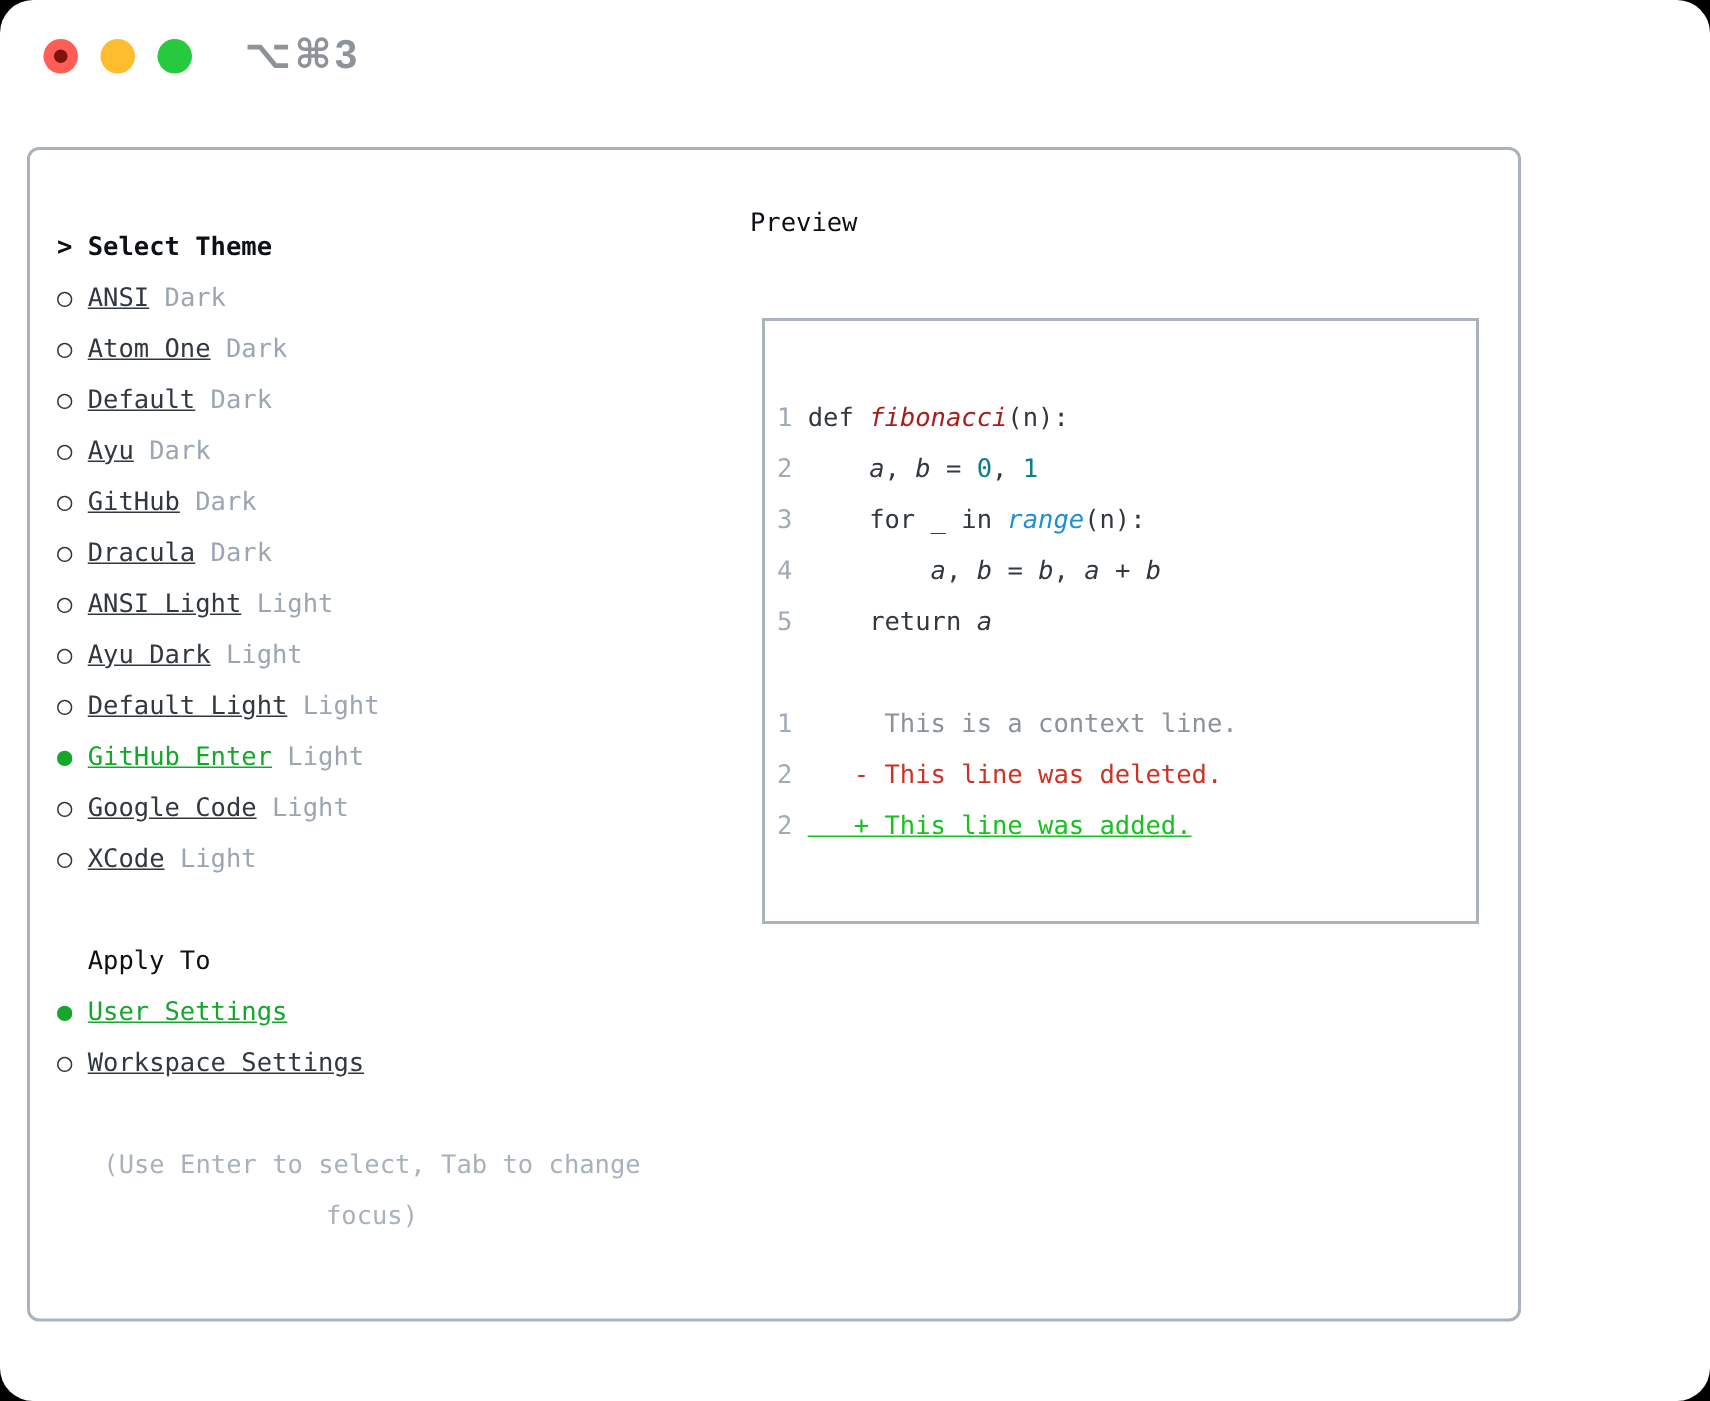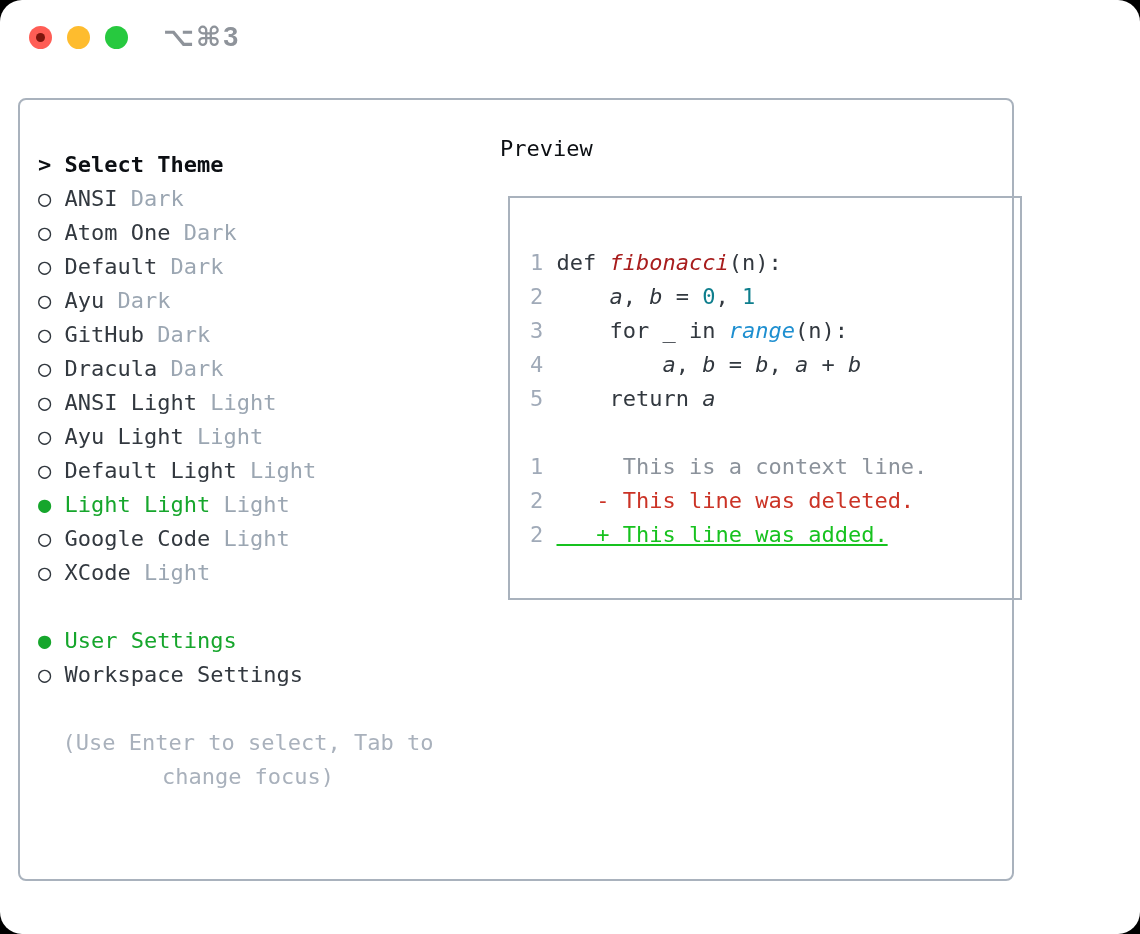--- a/index.html
+++ b/index.html
@@ -25,46 +25,46 @@
     position:absolute;left:163px;top:21px;
     font-family:"Liberation Sans","DejaVu Sans",sans-serif;
     font-weight:700;font-size:27px;color:var(--title-gray);
     letter-spacing:2px;
   }
   
   .panel{
     position:absolute;left:18px;top:98px;width:996px;height:783px;
     border:2px solid var(--border);border-radius:8px;
     box-sizing:border-box;
-    font-size:22px;
+    font-size:17px;
   }
   .line{height:34px;line-height:34px;white-space:pre;}
   
   .left-col{position:absolute;left:18px;top:48px;}
   .menu-header{font-weight:bold;color:var(--text-black);}
   .marker{color:var(--text-dark);}
-  .name{color:var(--text-dark);}
+  .name{color:var(--text-dark);text-decoration:underline;}
   .tag{color:var(--tag-gray);}
   .menu-row.selected .marker,.menu-row.selected .name{color:var(--accent-green);}
   .apply-header{color:var(--text-black);padding-left:2ch;}
   .spacer{height:34px;}
   .help{
     width:420px;color:var(--muted-gray);
     white-space:normal;line-height:34px;text-align:center;
   }
   
   .preview-title{
     position:absolute;left:480px;top:32px;
     font-weight:normal;color:var(--text-black);
   }
   .preview-box{
-    position:absolute;left:488px;top:96px;width:514px;height:404px;
+    position:absolute;left:488px;top:112px;width:478px;height:404px;
     border:2px solid var(--border);
     box-sizing:border-box;
-    padding:48px 0 0 20px;
+    padding:48px 0 0 8px;
     overflow:hidden;
   }
   .lnum{color:var(--line-number);}
   .tok-code{color:var(--text-dark);}
   .tok-func{color:var(--func-red);font-style:italic;}
   .tok-var{color:var(--text-dark);font-style:italic;}
   .tok-num{color:var(--number-teal);}
   .tok-builtin{color:var(--builtin-blue);font-style:italic;}
   .diff-context{color:var(--context-gray);}
   .diff-deleted{color:var(--deleted-red);}
@@ -88,29 +88,30 @@
       <div class="line"><span class="menu-header">&gt;</span><span> </span><span class="menu-header">Select Theme</span></div>
 
       <div>
           <div class="line menu-row"><span class="marker">○</span> <span class="name">ANSI</span> <span class="tag">Dark</span></div>
           <div class="line menu-row"><span class="marker">○</span> <span class="name">Atom One</span> <span class="tag">Dark</span></div>
           <div class="line menu-row"><span class="marker">○</span> <span class="name">Default</span> <span class="tag">Dark</span></div>
           <div class="line menu-row"><span class="marker">○</span> <span class="name">Ayu</span> <span class="tag">Dark</span></div>
           <div class="line menu-row"><span class="marker">○</span> <span class="name">GitHub</span> <span class="tag">Dark</span></div>
           <div class="line menu-row"><span class="marker">○</span> <span class="name">Dracula</span> <span class="tag">Dark</span></div>
           <div class="line menu-row"><span class="marker">○</span> <span class="name">ANSI Light</span> <span class="tag">Light</span></div>
-          <div class="line menu-row"><span class="marker">○</span> <span class="name">Ayu Light</span> <span class="tag">Light</span></div>
+          <div class="line menu-row"><span class="marker">○</span> <span class="name">Ayu Dark</span> <span class="tag">Light</span></div>
           <div class="line menu-row"><span class="marker">○</span> <span class="name">Default Light</span> <span class="tag">Light</span></div>
-          <div class="line menu-row selected"><span class="marker">●</span> <span class="name">Light Light</span> <span class="tag">Light</span></div>
+          <div class="line menu-row selected"><span class="marker">●</span> <span class="name">GitHub Enter</span> <span class="tag">Light</span></div>
           <div class="line menu-row"><span class="marker">○</span> <span class="name">Google Code</span> <span class="tag">Light</span></div>
           <div class="line menu-row"><span class="marker">○</span> <span class="name">XCode</span> <span class="tag">Light</span></div>
         </div>
 
       <div class="spacer"></div>
 
+      <div class="line apply-header">Apply To</div>
 
       <div>
           <div class="line menu-row selected"><span class="marker">●</span> <span class="name">User Settings</span></div>
           <div class="line menu-row"><span class="marker">○</span> <span class="name">Workspace Settings</span></div>
         </div>
 
       <div class="spacer"></div>
 
       <div class="help">(Use Enter to select, Tab to change focus)</div>
     </div>

